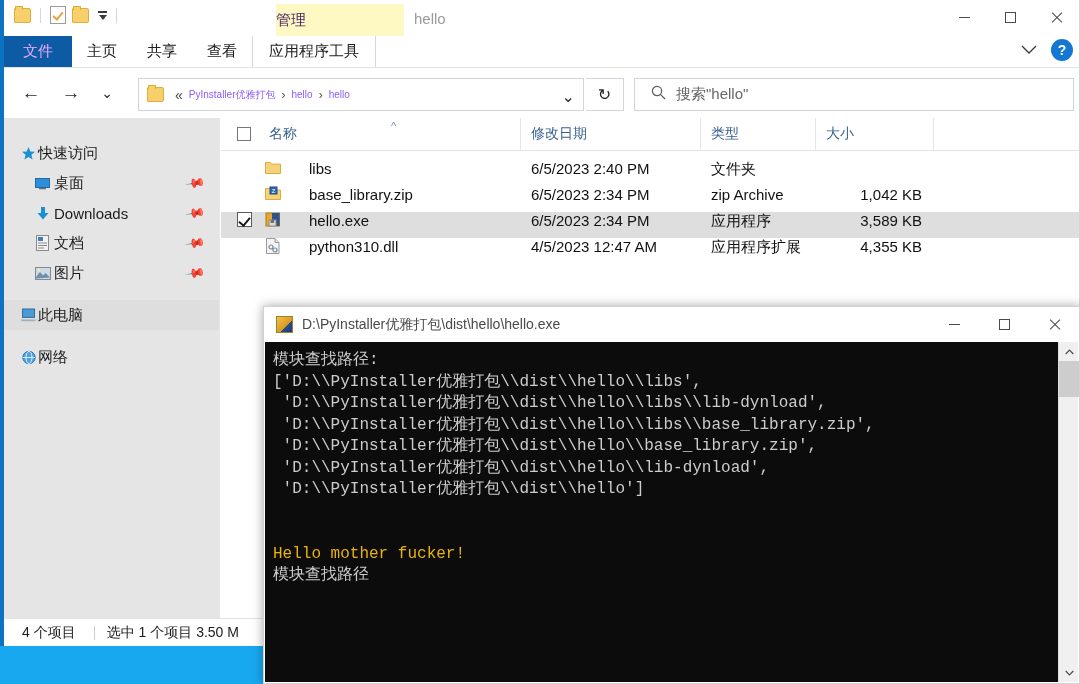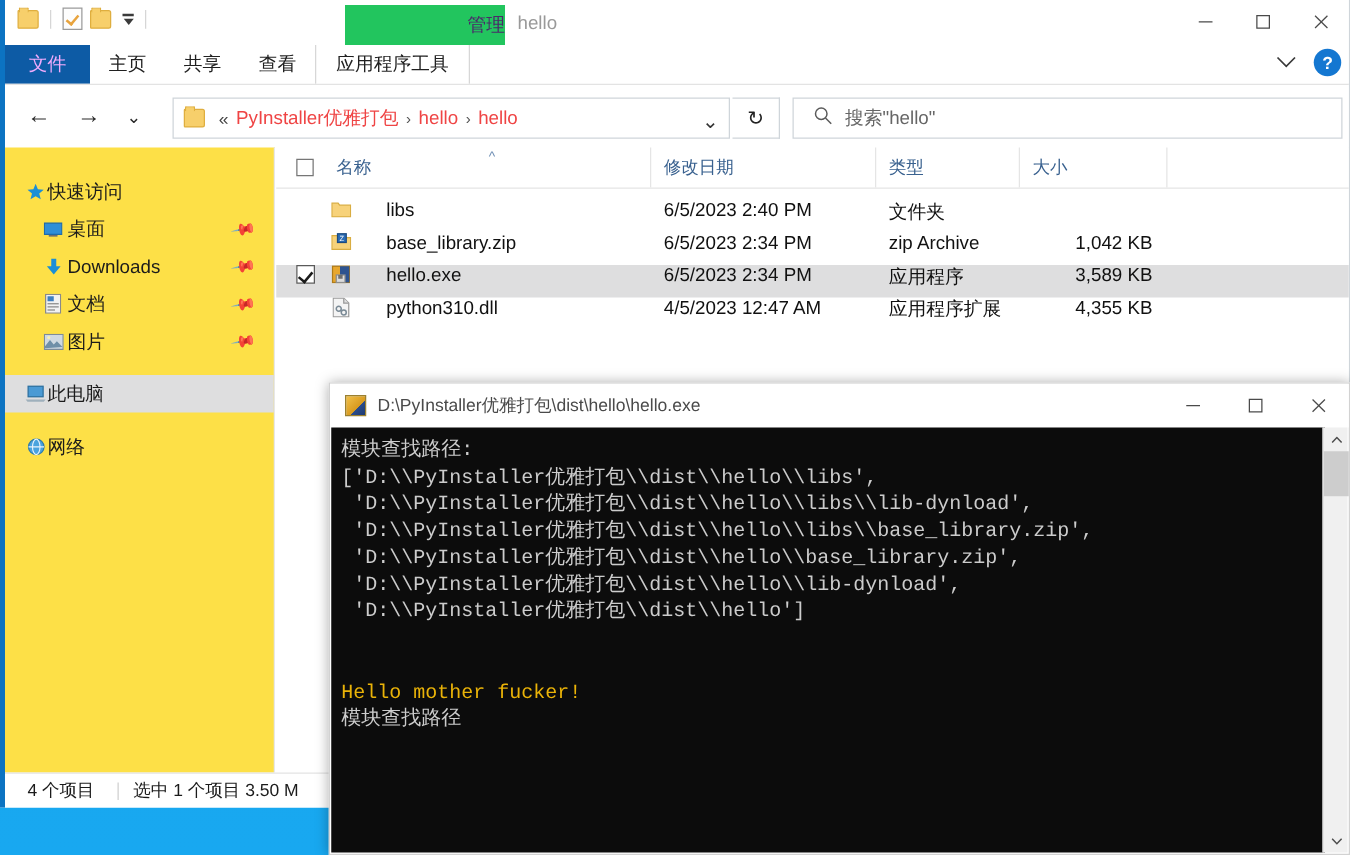--- a/index.html
+++ b/index.html
@@ -100,24 +100,24 @@
   }
   .qat-caret-bar {
     width: 9px; height: 2px; background: #3b3b3b;
   }
 
   
   .ctx-tab {
     position: absolute;
     left: 272px; top: 4px;
     width: 128px; height: 32px;
-    background: #22c55e;
+    background: #fef9c3;
     color: #4a2a6a;
     font-size: 15px;
-    display: flex; align-items: center; justify-content: flex-end;
+    display: flex; align-items: center; justify-content: flex-start;
   }
   .win-title {
     position: absolute;
     left: 410px; top: 10px;
     font-size: 15px;
     color: #999999;
   }
   
   .cap-btns {
     position: absolute;
@@ -212,21 +212,21 @@
     width: 446px; height: 33px;
     border: 1px solid #cfd5da;
     background: #ffffff;
     display: flex; align-items: center;
     box-sizing: border-box;
   }
   .addr-folder {
     margin-left: 8px;
   }
   .crumb {
-    font-size: 15px; color: #ef4444;
+    font-size: 10px; color: #8b5cf6;
     padding: 0 3px;
   }
   .crumb-sep { color: #555; font-size: 12px; padding: 0 3px; }
   .addr-dd {
     position: absolute; right: 8px; top: 8px;
     color: #333;
   }
   .refresh-btn {
     position: absolute;
     left: 582px; top: 78px;
@@ -255,21 +255,21 @@
     position: absolute;
     left: 0; top: 118px;
     width: 100%;
     height: 501px;
     background: #ffffff;
   }
   .navpane {
     position: absolute;
     left: 0; top: 0;
     width: 216px; height: 100%;
-    background: #fde047;
+    background: #e5e5e5;
     border-right: 1px solid #e7e7e7;
     padding-top: 20px;
     box-sizing: border-box;
   }
   .nav-item {
     height: 30px;
     display: flex; align-items: center;
     font-size: 15px;
     color: #1b1b1b;
     padding-left: 34px;

